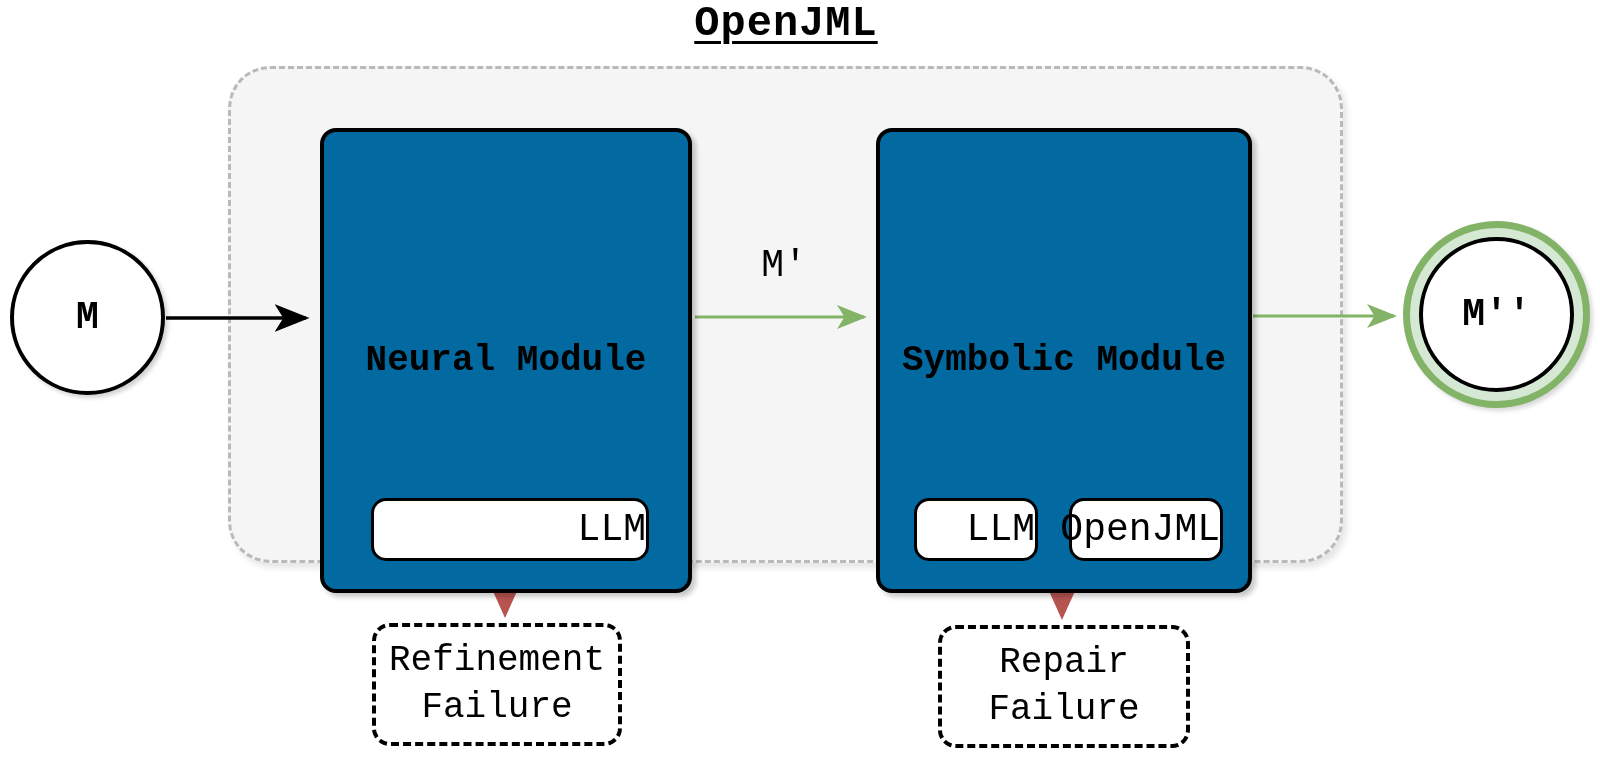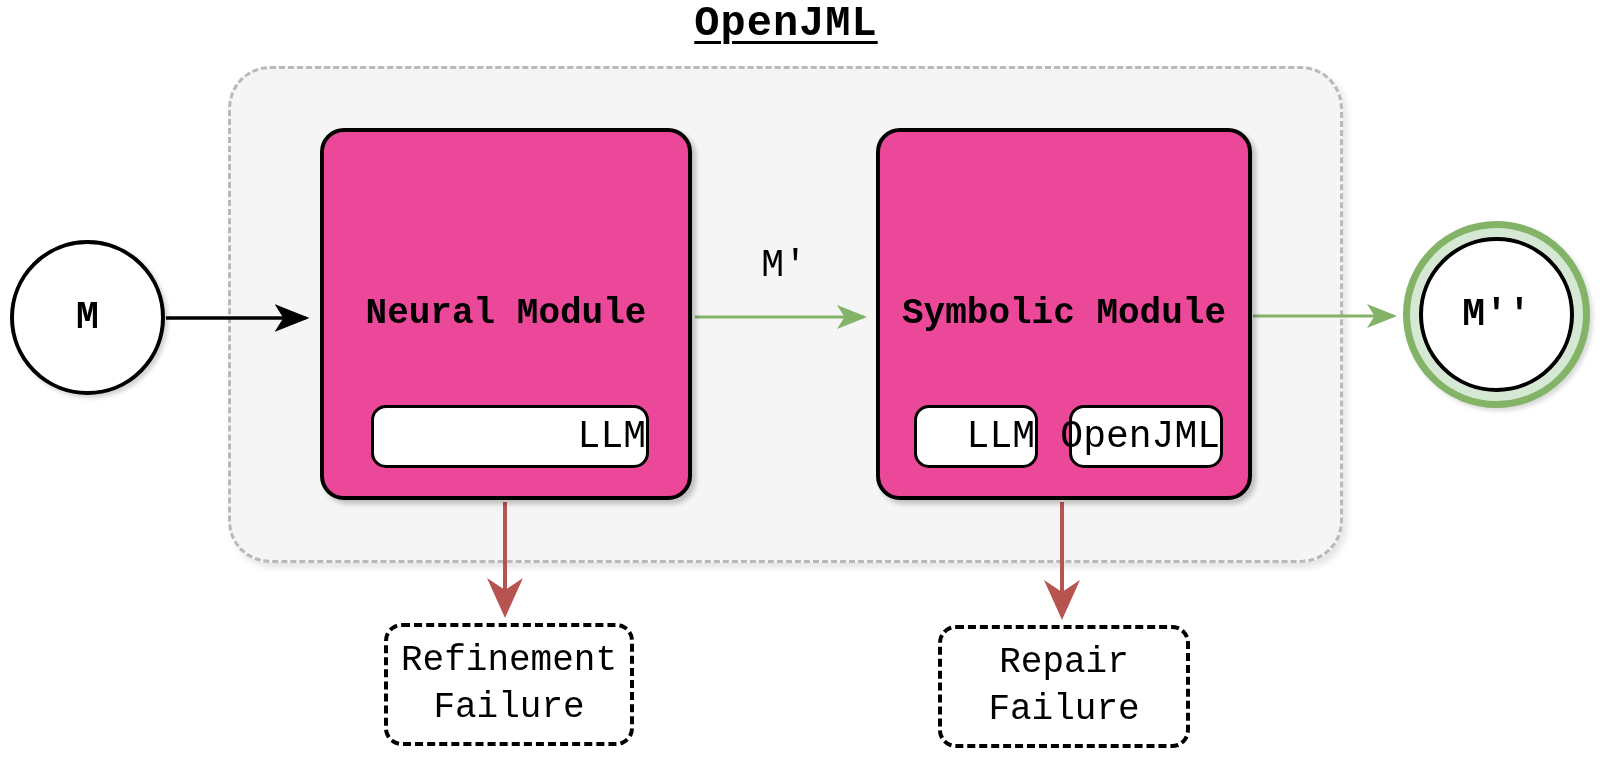--- a/index.html
+++ b/index.html
@@ -37,24 +37,24 @@
     width: 155px; height: 155px;
     background: #ffffff;
     border: 4px solid #000;
     border-radius: 50%;
     display: flex; align-items: center; justify-content: center;
     font-size: 38px; font-weight: bold;
     box-shadow: 3px 3px 4px rgba(0,0,0,0.18);
   }
 
   .module {
-    position: absolute; top: 128px; width: 372px; height: 372px;
-    background: #ec4899;
+    position: absolute; top: 128px; width: 372px; height: 465px;
+    background: #0369a1;
     border: 4px solid #000;
-    border-radius: 24px;
+    border-radius: 16px;
     box-shadow: 4px 4px 5px rgba(0,0,0,0.22);
   }
   .module.neural { left: 320px; }
   .module.symbolic { left: 876px; width: 376px; padding-left: 40px; }
   .module-label {
     position: absolute; left: 0; right: 0; top: 50%;
     transform: translateY(-52%);
     text-align: center;
     font-size: 36px; font-weight: bold;
     white-space: nowrap;
@@ -98,21 +98,21 @@
   .failure-box {
     position: absolute;
     border: 4.5px dashed #000;
     border-radius: 18px;
     background: #ffffff;
     display: flex; flex-direction: column;
     align-items: center; justify-content: center;
     font-size: 36px; line-height: 1.3;
     text-align: center;
   }
-  .failure-box.refinement { left: 384px; top: 623px; width: 250px; height: 123px; }
+  .failure-box.refinement { left: 372px; top: 623px; width: 250px; height: 123px; }
   .failure-box.repair { left: 938px; top: 625px; width: 252px; height: 123px; text-align: right; }
 </style>
 </head>
 <body>
 
 <div class="canvas">
 
   <div class="container-box"></div>
 
   <div class="title">OpenJML</div>

